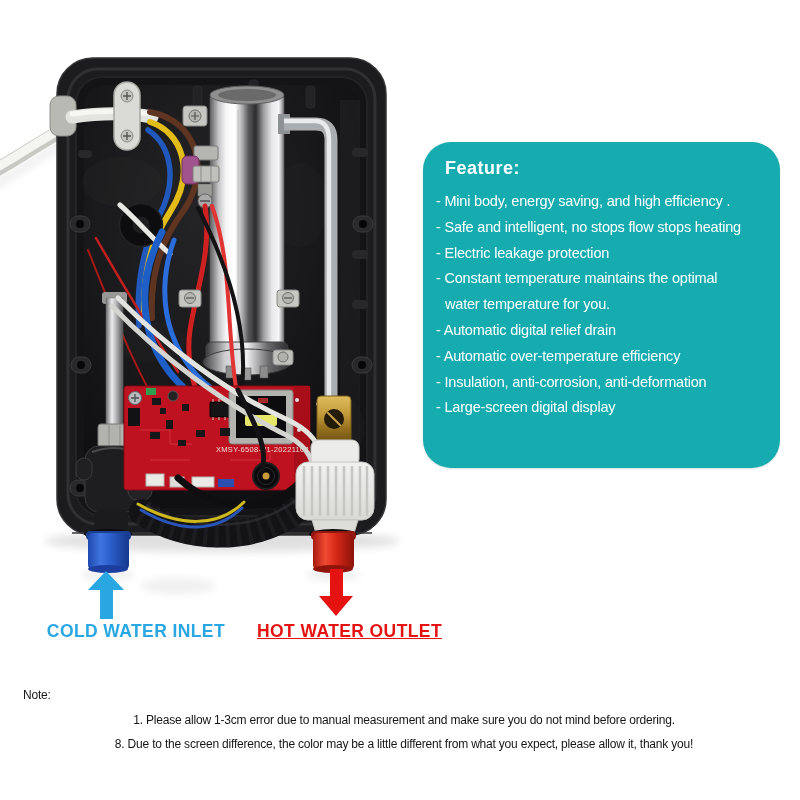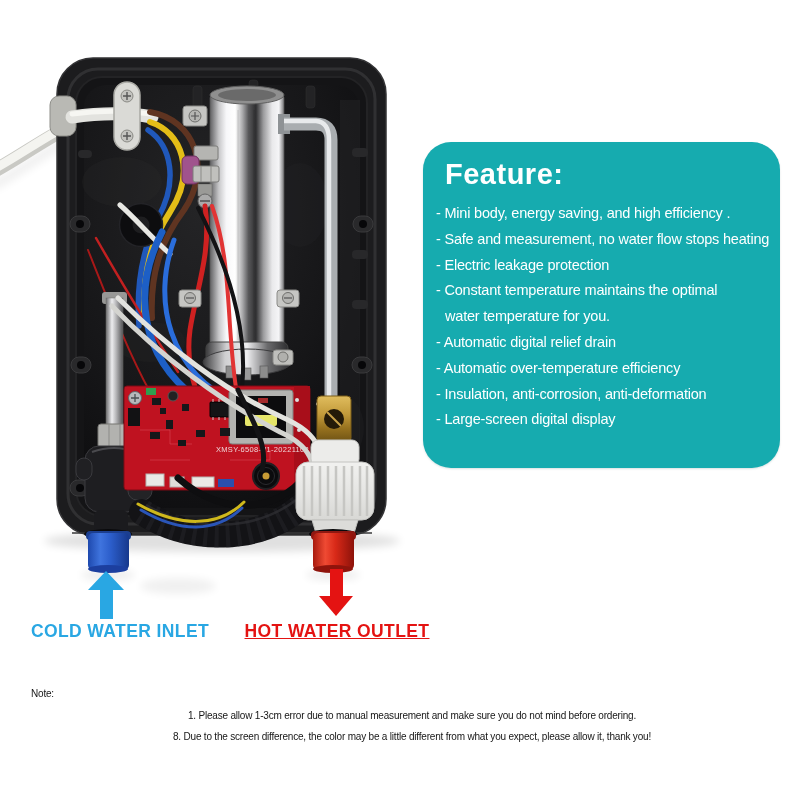--- a/index.html
+++ b/index.html
@@ -7,46 +7,46 @@
     position:relative;width:800px;height:800px;background:#ffffff;
     overflow:hidden;font-family:"Liberation Sans", sans-serif;
   }
   
   .feature-panel{
     position:absolute;left:423px;top:142px;width:357px;height:326px;
     background:var(--teal,#16abaf);border-radius:28px;color:var(--feature-text,#fff);
     box-shadow:0 1px 2px rgba(0,60,60,.15);
   }
   .feature-title{
-    margin:16px 0 10px 22px;font-size:29px;font-weight:bold;letter-spacing:.5px;
+    margin:16px 0 10px 22px;font-size:18px;font-weight:bold;letter-spacing:.5px;
   }
   .feat-list{margin:0 8px 7px 13px;}
   .feat-item{
     font-size:14.5px;line-height:25.8px;letter-spacing:-.2px;white-space:nowrap;
   }
   .feat-item.cont{padding-left:9px;}
   
   .arrow{position:absolute;}
   .arrow .head-up{width:0;height:0;margin:0 auto;
     border-left:18px solid transparent;border-right:18px solid transparent;
     border-bottom:19px solid var(--cold-blue,#29a7e3);}
   .arrow .stem-b{width:13px;height:29px;margin:0 auto;background:var(--cold-blue,#29a7e3);}
   .arrow .stem-r{width:13px;height:27px;margin:0 auto;background:var(--hot-red,#e41312);}
   .arrow .head-down{width:0;height:0;margin:0 auto;
     border-left:17px solid transparent;border-right:17px solid transparent;
     border-top:20px solid var(--hot-red,#e41312);}
   #cold-arrow{left:88px;top:571px;width:36px;height:48px;}
   #hot-arrow{left:319px;top:569px;width:34px;height:47px;}
-  .pipe-label{position:absolute;top:621px;width:210px;text-align:center;
+  .pipe-label{position:absolute;top:621px;width:210px;text-align:right;
     font-size:17.5px;font-weight:bold;letter-spacing:.4px;white-space:nowrap;}
   #cold-label{left:15px;color:var(--cold-blue,#29a7e3);}
   #hot-label{left:232px;color:var(--hot-red,#e41312);text-decoration:underline;}
   
-  .note{position:absolute;left:31px;top:688px;width:762px;color:var(--note-text,#161616);
-    font-size:10px;letter-spacing:-.2px;}
+  .note{position:absolute;left:23px;top:688px;width:762px;color:var(--note-text,#161616);
+    font-size:12px;letter-spacing:-.2px;}
   .note .nt{margin-bottom:11px;}
   .note .nl{margin-bottom:10px;white-space:nowrap;text-align:center;}
 </style>
 </head>
 <body>
 
 <div id="canvas">
 
   
   <svg width="800" height="680" viewBox="0 0 800 680">
@@ -365,21 +365,21 @@
       <rect x="313" y="533" width="41" height="37" rx="5" fill="url(#redG)"></rect>
       <ellipse cx="333" cy="569" rx="20" ry="4" fill="#8f140c"></ellipse>
     </g>
   </svg>
 
   
   <div class="feature-panel">
     <div class="feature-title">Feature:</div>
     <div class="feat-list">
       <div class="feat-item">- Mini body, energy saving, and high efficiency .</div>
-      <div class="feat-item">- Safe and measurement, no water flow stops heating</div>
+      <div class="feat-item">- Safe and intelligent, no stops flow stops heating</div>
       <div class="feat-item">- Electric leakage protection</div>
       <div class="feat-item">- Constant temperature maintains the optimal</div>
       <div class="feat-item cont">water temperature for you.</div>
       <div class="feat-item">- Automatic digital relief drain</div>
       <div class="feat-item">- Automatic over-temperature efficiency</div>
       <div class="feat-item">- Insulation, anti-corrosion, anti-deformation</div>
       <div class="feat-item">- Large-screen digital display</div>
     </div>
   </div>
 

